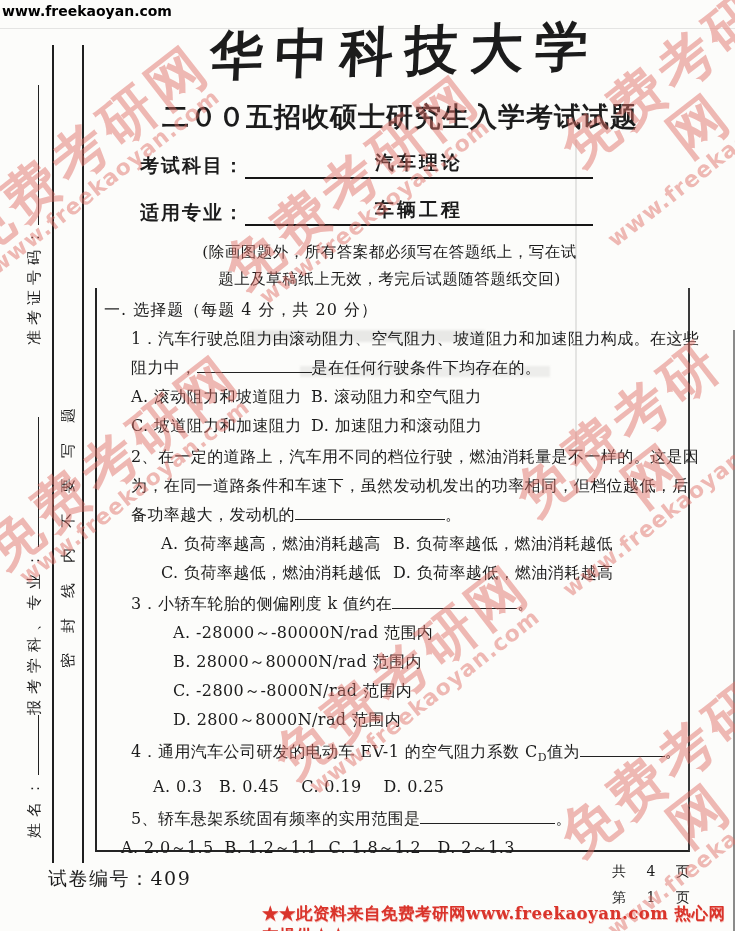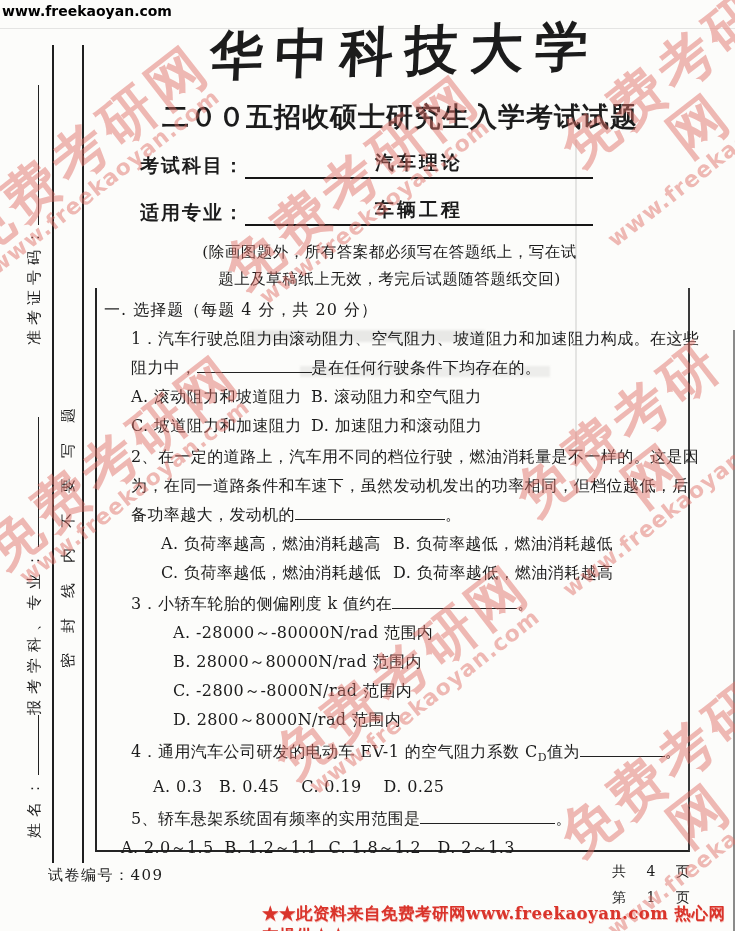--- a/index.html
+++ b/index.html
@@ -41,21 +41,21 @@
   .qline{margin-left:34px;line-height:29px;white-space:nowrap;letter-spacing:0.4px;}
   .blank{display:inline-block;height:0.9em;border-bottom:1.6px solid #222;vertical-align:baseline;}
   .bw115{width:115px;} .bw150{width:150px;} .bw125{width:125px;} .bw85{width:85px;} .bw135{width:135px;}
   .optrow{line-height:29px;white-space:nowrap;letter-spacing:0.4px;}
   .ind34{margin-left:34px;} .ind64{margin-left:64px;} .ind66{margin-left:76px;} .ind56{margin-left:56px;} .ind24{margin-left:24px;}
   .optc{display:inline-block;} .cw180{min-width:180px;} .cw232{min-width:232px;}
   .opts-inline{white-space:pre;}
   .mt2{margin-top:2px;} .mt3{margin-top:3px;}
   sub{font-size:11px;}
   
-  .paperno{position:absolute;left:48px;top:866px;font-size:15px;letter-spacing:1.5px;z-index:2;}
+  .paperno{position:absolute;left:48px;top:866px;font-size:19px;letter-spacing:1.5px;z-index:2;}
   .pages{position:absolute;left:612px;top:858px;font-size:14px;line-height:26px;word-spacing:16px;z-index:2;}
   .promo{position:absolute;left:262px;top:903px;font-size:16.5px;font-weight:bold;color:#d9342b;letter-spacing:0.5px;z-index:7;
          text-shadow:0.5px 0.5px 0 #f4b5b0;}
   
   .ghost{position:absolute;background:rgba(110,110,110,0.14);filter:blur(1px);z-index:1;}
   .g1{left:250px;top:330px;width:235px;height:12px;}
   .g2{left:300px;top:366px;width:250px;height:11px;background:rgba(110,110,110,0.10);}
   .g3{left:575px;top:140px;width:1.5px;height:340px;background:rgba(60,60,60,0.12);filter:none;}
   .g4{left:0px;top:28px;width:735px;height:1px;background:rgba(120,120,120,0.18);filter:none;}
   .edge-right{position:absolute;right:0;top:330px;width:2px;height:601px;background:rgba(45,45,45,0.55);z-index:3;}

